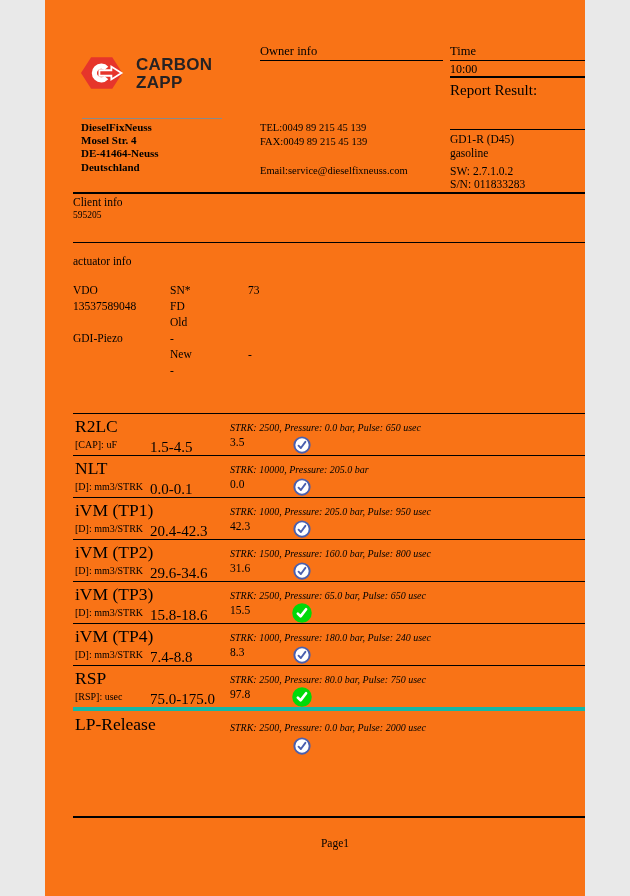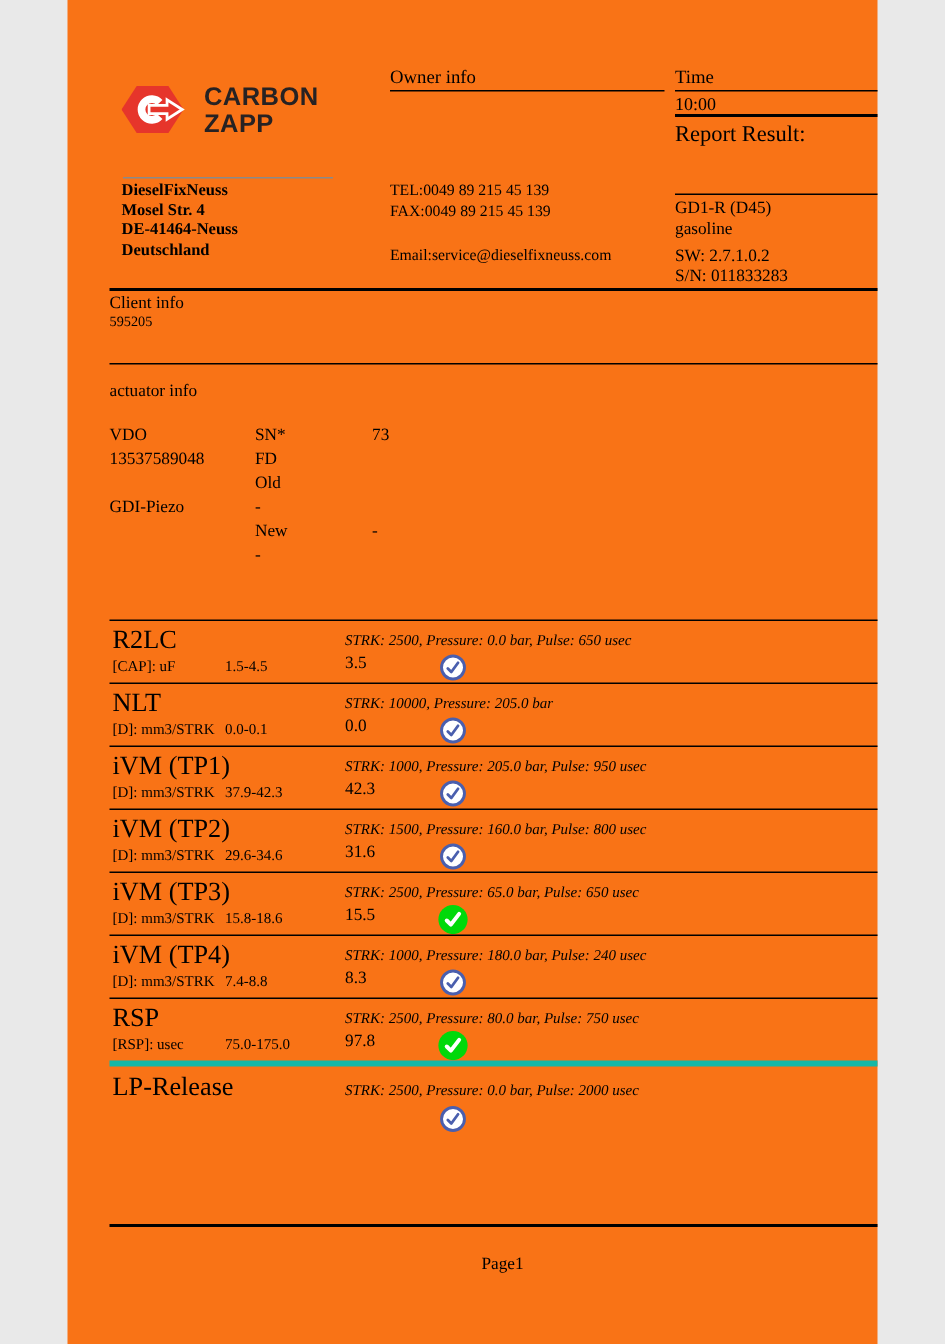--- a/index.html
+++ b/index.html
@@ -47,21 +47,21 @@
   .a-c1 { position:absolute; left:0; }
   .a-c2 { position:absolute; left:97px; }
   .a-c3 { position:absolute; left:175px; }
   
   .tests { position:absolute; left:28px; top:413px; width:574px; }
   .test-row { position:relative; height:41px; border-top:1px solid #000; }
   .test-row.last { height:56px; border-top:4px solid #14b8a6; }
   .t-name { position:absolute; left:2px; top:2px; font-size:17.5px; }
   .t-params { position:absolute; left:157px; top:8px; font-size:10px;font-style:italic; }
   .t-unit { position:absolute; left:2px; top:25px; font-size:10px; }
-  .t-range { position:absolute; left:77px; top:25px; font-size:10px; }
+  .t-range { position:absolute; left:77px; top:25px; font-size:15px; }
   .t-value { position:absolute; left:157px; top:22px; font-size:11.5px; }
   .result-icon { position:absolute; left:219px; top:21px; width:20px; height:20px;
     display:flex; align-items:center; justify-content:center; }
   .last .t-name { top:3px; }
   .last .t-params { top:11px; }
   .last .result-icon { top:25px; }
   .ck { display:none; }
   .ck-blue { width:18px; height:18px; }
   .ck-green { width:20px; height:20px; }
   .result-icon[data-icon="check-circle-blue-outline"] .ck-blue { display:block; }
@@ -203,21 +203,21 @@
             <path class="ckb-p" d="M7.4 12.9l3.1 3.1 6-8.2"></path>
           </svg>
 
       </div>
     </div>
 
     <div class="test-row">
       <div class="t-name">iVM (TP1)</div>
       <div class="t-params">STRK: 1000, Pressure: 205.0 bar, Pulse: 950 usec</div>
       <div class="t-unit">[D]: mm3/STRK</div>
-      <div class="t-range">37.9-42.3</div>
+      <div class="t-range">20.4-42.3</div>
       <div class="t-value">42.3</div>
       <div class="result-icon" data-icon="check-circle-blue-outline">
         <svg class="ck ck-blue" viewBox="0 0 24 24" aria-hidden="true">
             <circle cx="12" cy="12" r="10.2" class="ckb-c"></circle>
             <path class="ckb-p" d="M7.4 12.9l3.1 3.1 6-8.2"></path>
           </svg>
 
       </div>
     </div>
 

